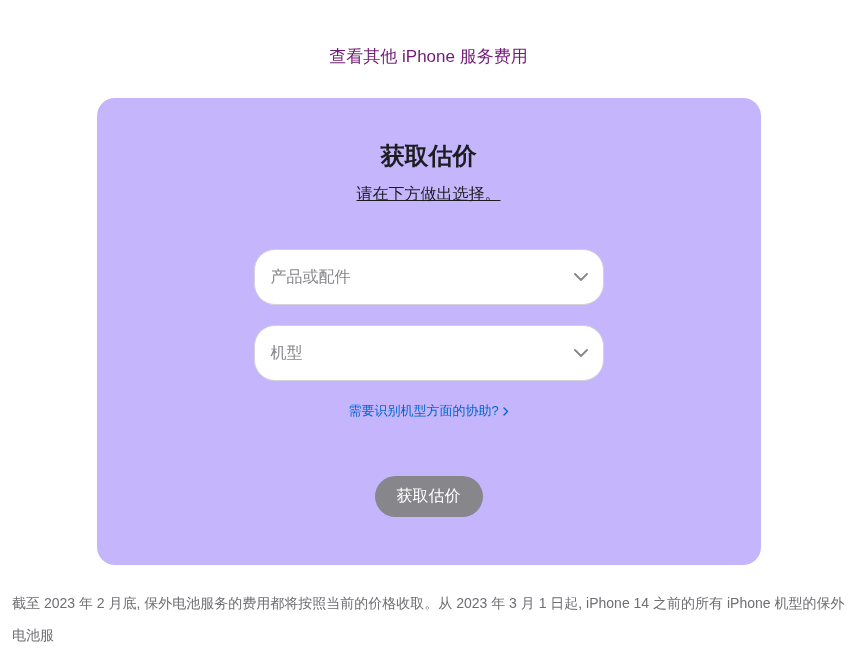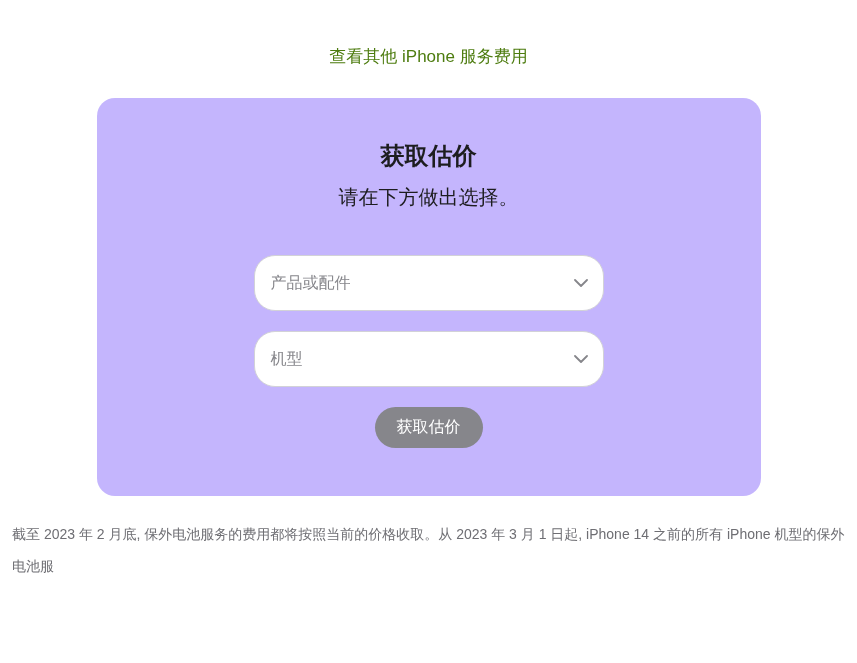--- a/index.html
+++ b/index.html
@@ -15,42 +15,43 @@
       overflow: hidden;
     }
     .container {
       padding: 0 10px;
     }
     .top-link {
       text-align: center;
       padding: 45px 0 30px 0;
     }
     .top-link a {
-      color: #4d7c0f;
+      color: #701a75;
       text-decoration: none;
       font-size: 17px;
     }
     .card {
       background: #c4b5fd;
       border-radius: 18px;
       margin: 0 auto;
       max-width: 664px;
       padding: 42px 40px 48px 40px;
       text-align: center;
     }
     .card-title {
       font-size: 24px;
       font-weight: 600;
       color: #1d1d1f;
       margin-bottom: 12px;
     }
     .card-subtitle {
-      font-size: 20px;
+      font-size: 16px;
       color: #1d1d1f;
       margin-bottom: 44px;
+      text-decoration: underline;
     }
     .select-wrapper {
       position: relative;
       width: 350px;
       margin: 0 auto 20px auto;
     }
     .select-box {
       width: 100%;
       height: 56px;
       background: #ffffff;
@@ -140,20 +141,28 @@
       <div class="select-box">
         <span>机型</span>
       </div>
       <span class="chevron">
         <svg viewBox="0 0 14 8" fill="none">
             <path d="M1 1L7 7L13 1" stroke="#86868b" stroke-width="1.8" stroke-linecap="round" stroke-linejoin="round"></path>
           </svg>
       </span>
     </div>
 
+    <div class="help-link">
+      <a href="#">
+        <span>需要识别机型方面的协助?</span>
+        <svg viewBox="0 0 6 9" fill="none">
+            <path d="M1 1L4.5 4.5L1 8" stroke="#0066cc" stroke-width="1.4" stroke-linecap="round" stroke-linejoin="round"></path>
+          </svg>
+      </a>
+    </div>
 
     <button class="cta-button">获取估价</button>
   </div>
 
   <div class="footnotes">
     <p><span>截至 2023 年 2 月底, 保外电池服务的费用都将按照当前的价格收取。从 2023 年 3 月 1 日起, iPhone 14 之前的所有 iPhone 机型的保外电池服</span><br></p>
   </div>
 </div>
 
 </body></html>

